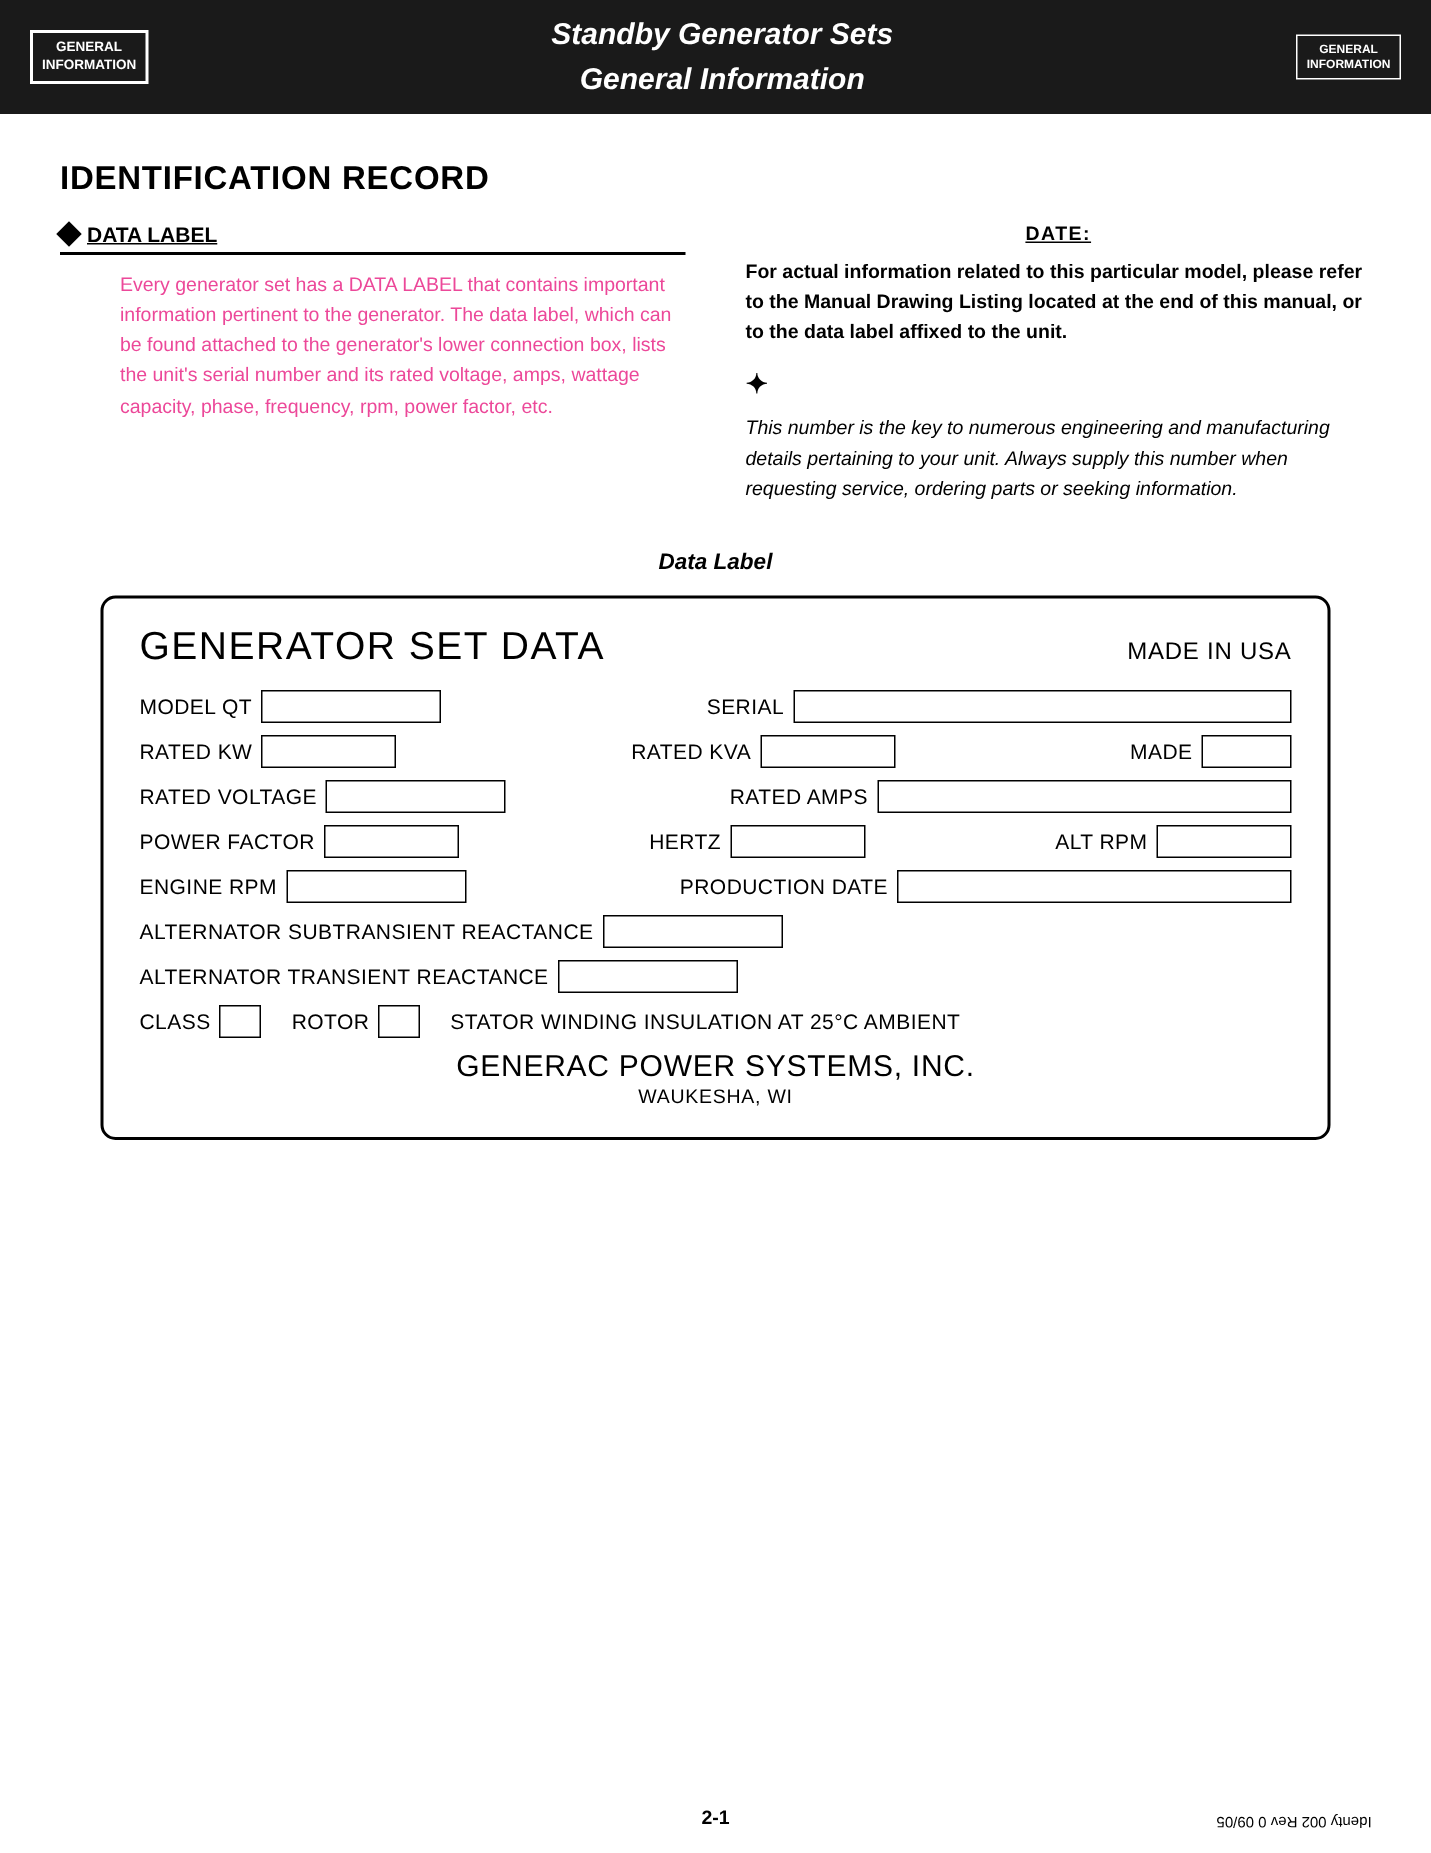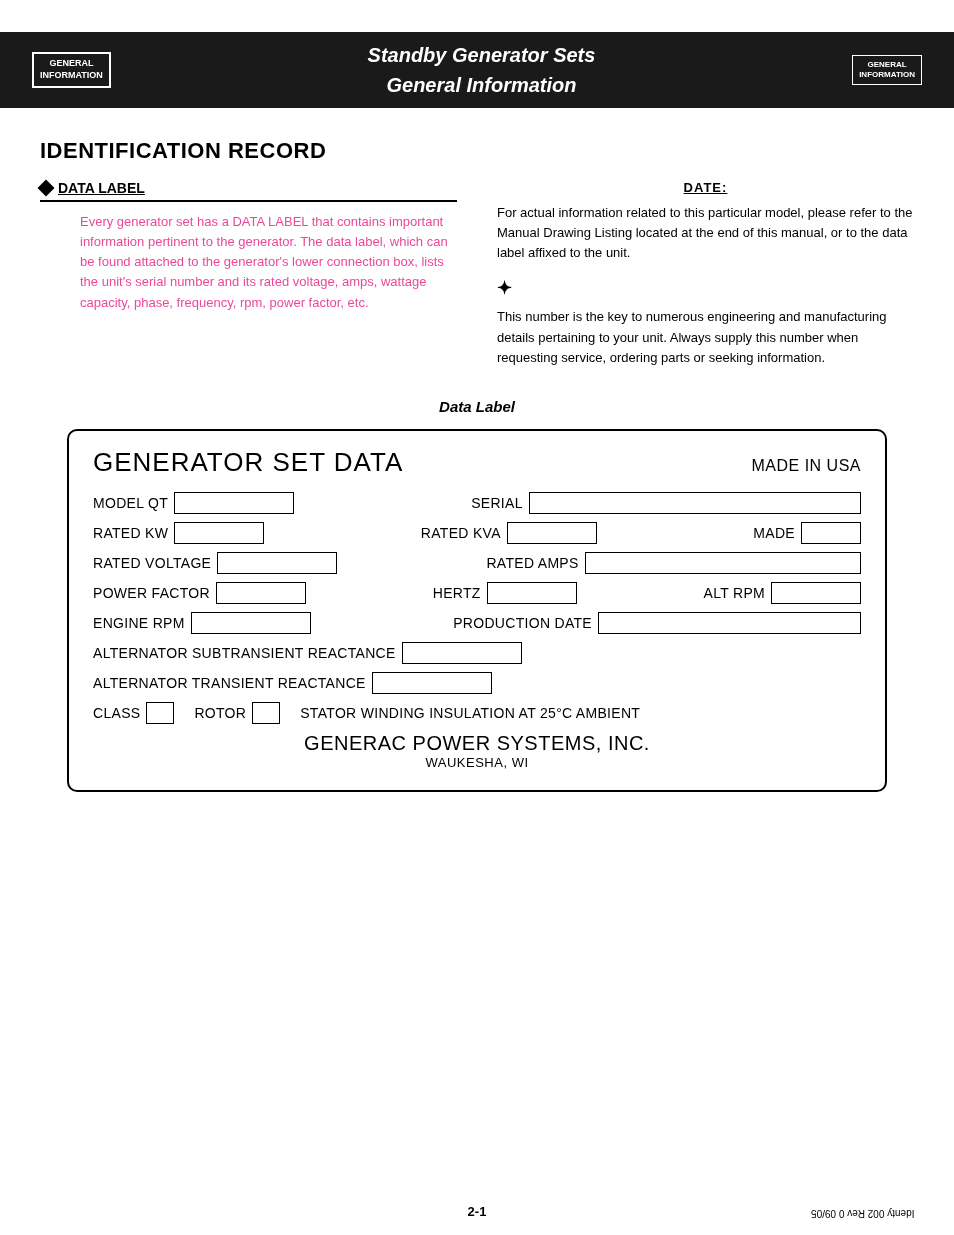--- a/index.html
+++ b/index.html
@@ -11,23 +11,22 @@
       position: relative;
       color: #000;
     }
 
     
     .header {
       background: #1a1a1a;
       display: flex;
       align-items: center;
       justify-content: space-between;
-      padding: 8px 32px;
+      padding: 8px 20px;
       min-height: 72px;
-      margin-top: 32px;
     }
     .header-logo {
       border: 2px solid #fff;
       padding: 4px 6px;
       text-align: center;
       color: #fff;
       font-size: 9px;
       font-weight: bold;
       line-height: 1.3;
       min-width: 64px;
@@ -109,38 +108,39 @@
       font-weight: bold;
       font-size: 13px;
       text-align: center;
       margin-bottom: 8px;
       text-decoration: underline;
       letter-spacing: 1px;
     }
     .note-body {
       font-size: 13px;
       line-height: 1.55;
-      font-weight: normal;
+      font-weight: bold;
     }
     .generator-model-heading {
       font-size: 16px;
       font-weight: bold;
       margin-top: 14px;
       margin-bottom: 8px;
       display: flex;
       align-items: center;
       gap: 6px;
     }
     .plus-icon {
       font-size: 18px;
       font-weight: bold;
     }
     .generator-model-body {
       font-size: 13px;
       line-height: 1.55;
+      font-style: italic;
     }
 
     
     .data-label-caption {
       text-align: center;
       font-style: italic;
       font-weight: bold;
       font-size: 15px;
       margin-bottom: 14px;
     }

